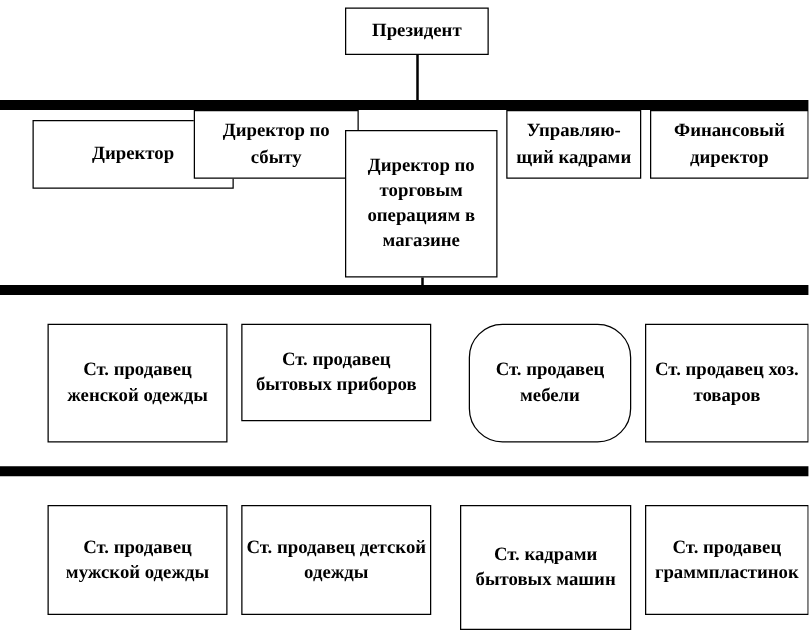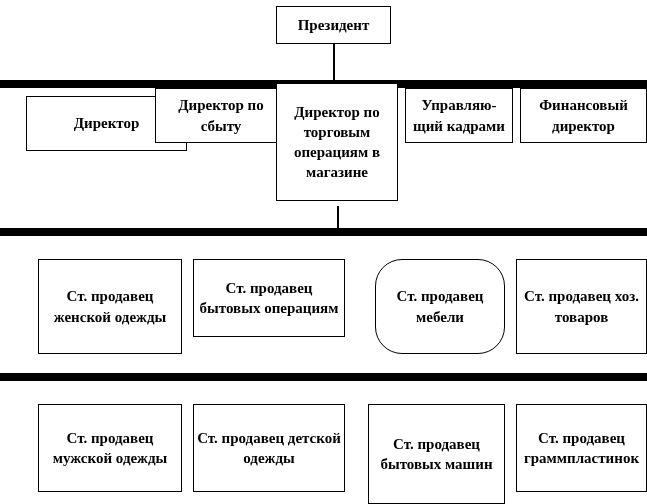--- a/index.html
+++ b/index.html
@@ -60,49 +60,49 @@
   <div class="node" style="left:276px; top:6px; width:115px; height:38px;">
     <span>Президент</span>
   </div>
 
   <div class="node" style="left:5px; top:96px; width:161px; height:55px;margin-left:21px;">
     <span>Директор</span>
   </div>
   <div class="node" style="left:155px; top:88px; width:132px; height:55px;">
     <span>Директор по сбыту</span>
   </div>
-  <div class="node" style="left:276px; top:83px; width:122px; height:118px;">
+  <div class="node" style="left:276px; top:104px; width:122px; height:118px;">
     <span>Директор по торговым операциям в магазине</span>
   </div>
   <div class="node" style="left:405px; top:88px; width:108px; height:55px;">
     <span>Управляю- щий кадрами</span>
   </div>
   <div class="node" style="left:520px; top:88px; width:127px; height:55px;">
     <span>Финансовый директор</span>
   </div>
 
   <div class="node" style="left:38px; top:259px; width:144px; height:95px;justify-content:flex-end;">
     <span>Ст. продавец женской одежды</span>
   </div>
   <div class="node" style="left:193px; top:259px; width:152px; height:78px;">
-    <span>Ст. продавец бытовых операциям</span>
+    <span>Ст. продавец бытовых приборов</span>
   </div>
   <div class="node" style="left:375px; top:259px; width:130px; height:95px;border-radius:27px;">
     <span>Ст. продавец мебели</span>
   </div>
   <div class="node" style="left:516px; top:259px; width:131px; height:95px;">
     <span>Ст. продавец хоз. товаров</span>
   </div>
 
   <div class="node" style="left:38px; top:404px; width:144px; height:88px;">
     <span>Ст. продавец мужской одежды</span>
   </div>
   <div class="node" style="left:193px; top:404px; width:152px; height:88px;justify-content:center;">
     <span>Ст. продавец детской одежды</span>
   </div>
   <div class="node" style="left:368px; top:404px; width:137px; height:100px;">
-    <span>Ст. продавец бытовых машин</span>
+    <span>Ст. кадрами бытовых машин</span>
   </div>
   <div class="node" style="left:516px; top:404px; width:131px; height:88px;">
     <span>Ст. продавец граммпластинок</span>
   </div>
 
 </div>
 
 </body></html>

